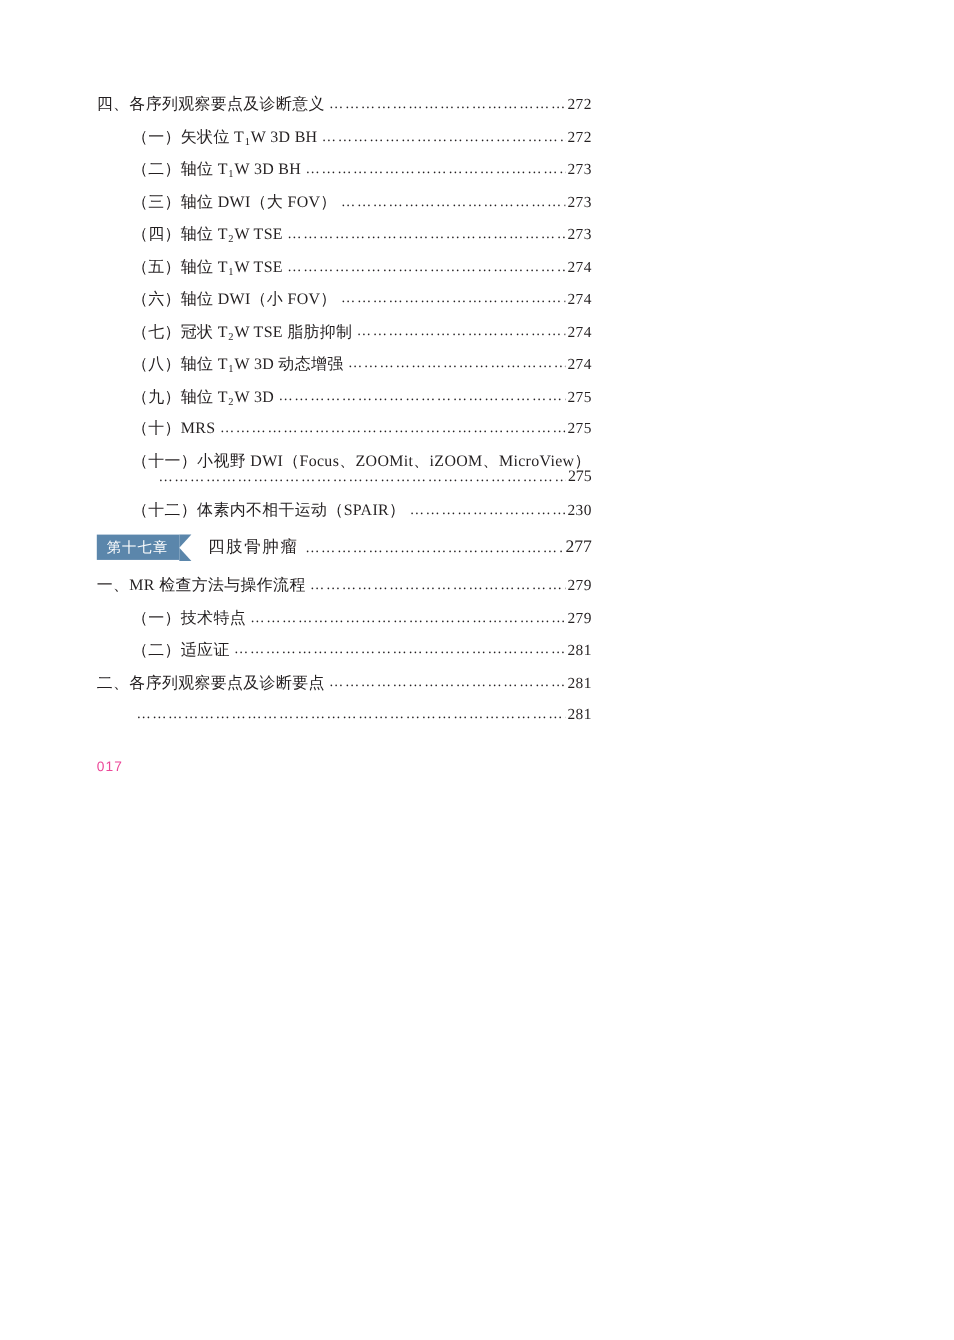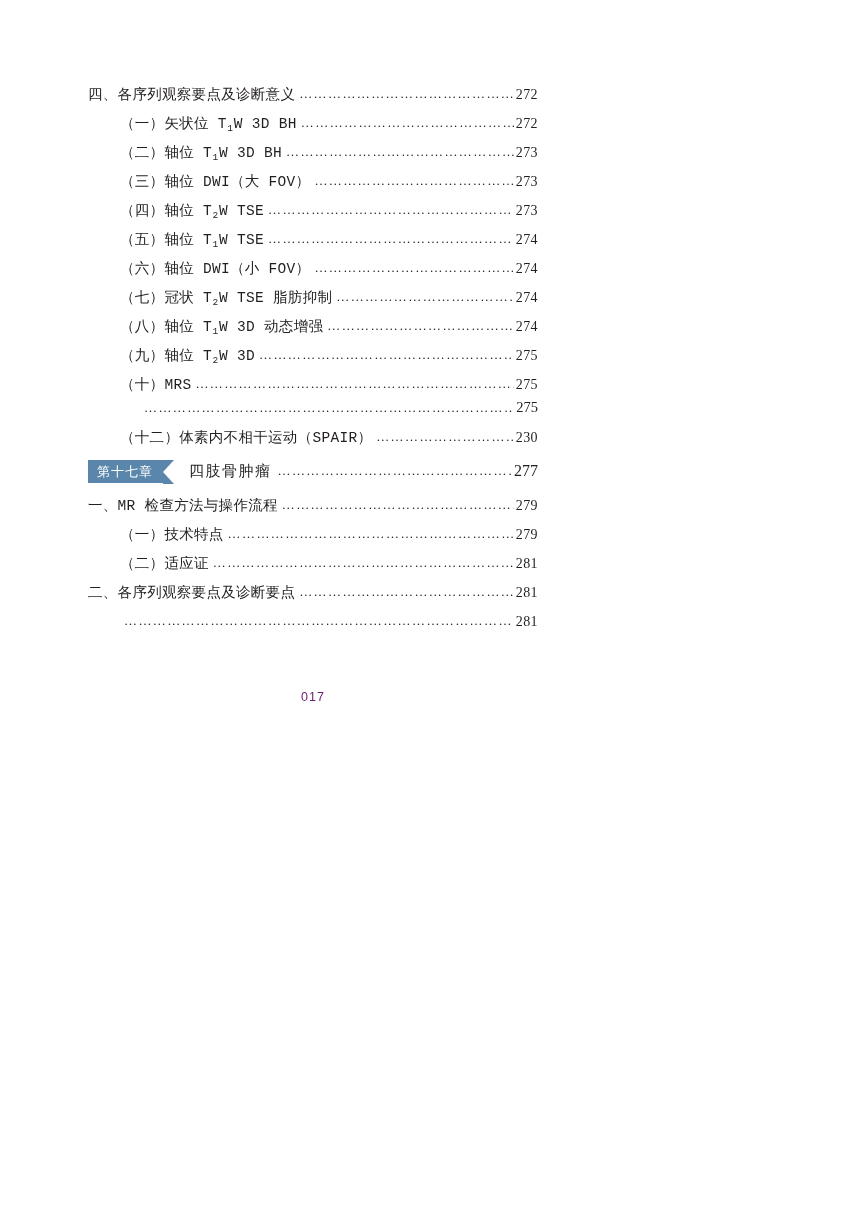--- a/index.html
+++ b/index.html
@@ -55,21 +55,21 @@
     font-family: "Liberation Serif", serif;
     font-size: 14px;
     letter-spacing: 0.4px;
   }
 
   
   .lvl1 { margin-left: 0px; }
   .lvl2 { margin-left: 32px; }
 
   
-  .cn { font-family: Liberation Mono, monospace; }
+  .cn { font-family: Liberation Serif, serif; }
 
   sub {
     font-size: 9.5px;
     vertical-align: baseline;
     position: relative;
     top: 3px;
     padding: 0 0.5px;
   }
 
   
@@ -131,23 +131,23 @@
     letter-spacing: 1.4px;
     margin: 0 2px 0 6px;
   }
   .chapter .pg { flex: 0 0 auto; font-size: 16px; }
 
   .folio {
     position: absolute;
     left: 88px;
     top: 690px;
     width: 450px;
-    text-align: center;
+    text-align: left;
     font-size: 12.5px;
-    color: #701a75;
+    color: #ec4899;
     letter-spacing: 1px;
     font-family: "Liberation Sans", sans-serif;
   }
 </style>
 </head>
 <body>
 
 <div class="page">
   <div class="toc">
 
@@ -210,20 +210,23 @@
       <span class="dots">……………………………………………………………………………………………………………</span>
       <span class="pg">275</span>
     </div>
 
     <div class="row lvl2">
       <span class="label cn">（十）MRS</span>
       <span class="dots">……………………………………………………………………………………………………………</span>
       <span class="pg">275</span>
     </div>
 
+    <div class="row lvl2" style="margin-bottom:6px;">
+      <span class="label cn">（十一）小视野 DWI（Focus、ZOOMit、iZOOM、MicroView）</span>
+    </div>
     <div class="cont">
       <span class="dots">……………………………………………………………………………………………………………</span>
       <span class="pg">275</span>
     </div>
 
     <div class="row lvl2">
       <span class="label cn">（十二）体素内不相干运动（SPAIR）</span>
       <span class="dots">……………………………………………………………………………………………………………</span>
       <span class="pg">230</span>
     </div>

